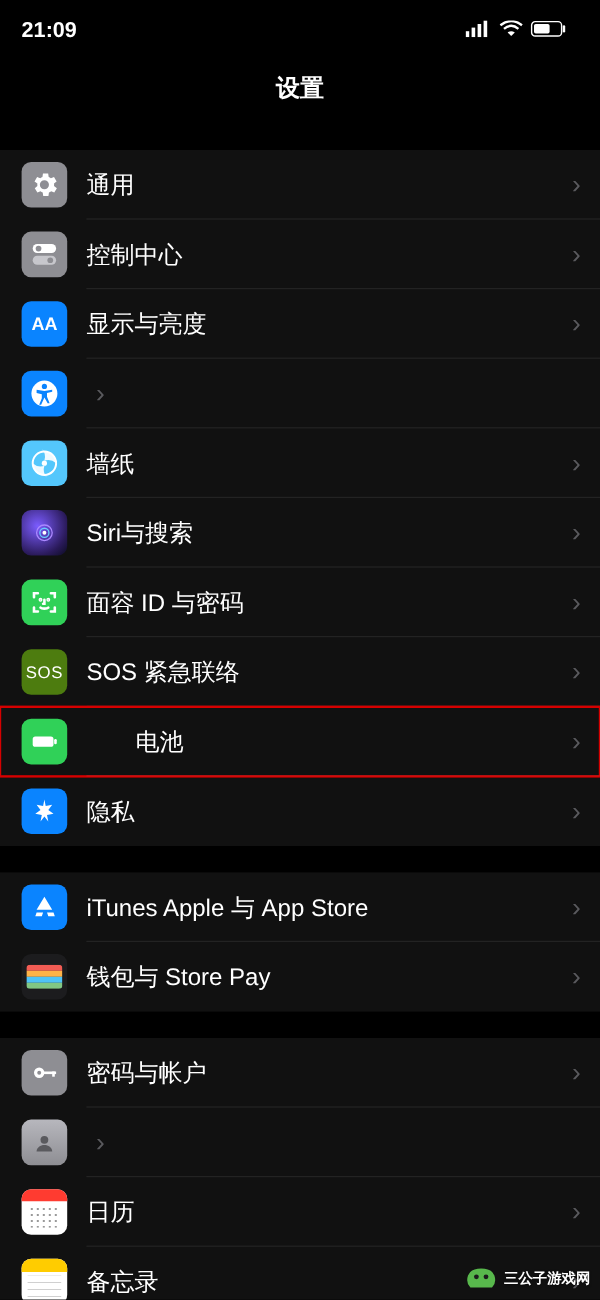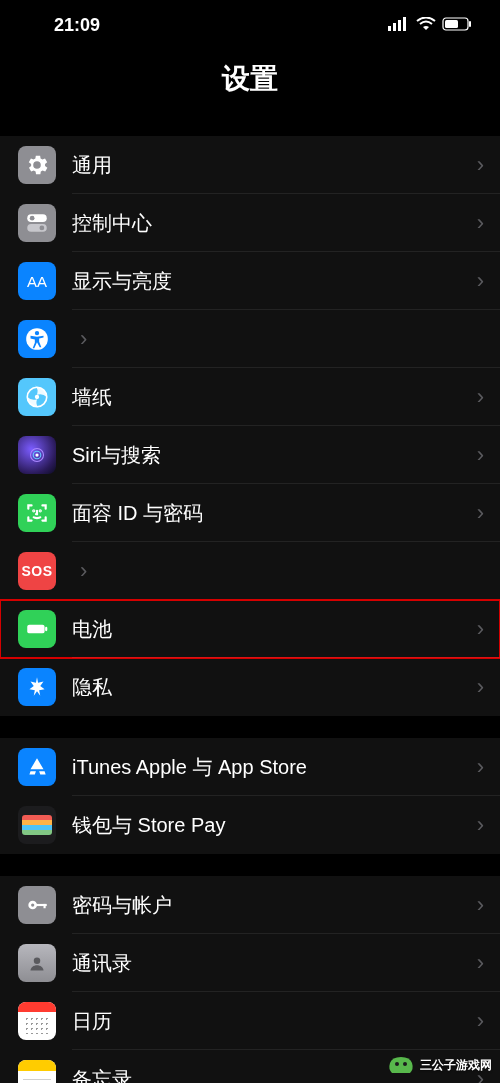--- a/index.html
+++ b/index.html
@@ -15,33 +15,33 @@
       font-family: -apple-system, "SF Pro Text", "Helvetica Neue", Arial, sans-serif;
       color: #fff;
       overflow: hidden;
       position: relative;
     }
     .status-bar {
       height: 50px;
       display: flex;
       justify-content: space-between;
       align-items: center;
-      padding: 0 28px 0 54px;
+      padding: 0 28px 0 18px;
       font-size: 18px;
       font-weight: 600;
     }
     .status-right {
       display: flex;
       align-items: center;
       gap: 6px;
     }
     .header {
       text-align: center;
       padding: 10px 0 16px;
-      font-size: 28px;
+      font-size: 20px;
       font-weight: 600;
     }
     .section {
       background: #111;
       margin-top: 22px;
     }
     .section:first-of-type {
       margin-top: 6px;
     }
     .row {
@@ -58,20 +58,21 @@
       right: 0;
       bottom: 0;
       height: 1px;
       background: rgba(255,255,255,0.08);
     }
     .row:last-child::after { display: none; }
     .row.highlight {
       outline: 2px solid #d60000;
       outline-offset: -1px;
       z-index: 2;
+      gap: 41px;
     }
     .icon {
       width: 38px;
       height: 38px;
       border-radius: 8px;
       flex: 0 0 38px;
       display: flex;
       align-items: center;
       justify-content: center;
       margin-right: 16px;
@@ -90,21 +91,21 @@
     .icon svg { width: 26px; height: 26px; }
     .icon-general { background: #8e8e93; }
     .icon-control { background: #8e8e93; }
     .icon-display { background: #0a84ff; }
     .icon-accessibility { background: #0a84ff; }
     .icon-wallpaper { background: #54c7fc; }
     .icon-siri {
       background: radial-gradient(circle at 35% 35%, #7b5cff, #2a1a5a 70%, #0b0b20);
     }
     .icon-faceid { background: #30d158; }
-    .icon-sos { background: #ef4444; color:#fff; font-weight:700; font-size:14px; letter-spacing:0.5px;}
+    .icon-sos { background: #4d7c0f; color:#fff; font-weight:400; font-size:14px; letter-spacing:0.5px;}
     .icon-battery { background: #30d158; }
     .icon-privacy { background: #0a84ff; }
     .icon-appstore { background: #0a84ff; }
     .icon-wallet { background: #1c1c1e; }
     .icon-passwords { background: #8e8e93; }
     .icon-contacts { background: linear-gradient(#b7b7bd,#8e8e93); }
     .icon-calendar { background: #fff; position:relative; }
     .icon-notes { background: #fff; }
     .calendar-top {
       position:absolute; top:0; left:0; right:0; height:10px;
@@ -197,21 +198,21 @@
         <circle cx="7.5" cy="7.5" r="2.2" fill="#8e8e93"></circle>
         <rect x="3" y="13" width="18" height="7" rx="3.5" fill="#c7c7cc"></rect>
         <circle cx="16.5" cy="16.5" r="2.2" fill="#8e8e93"></circle>
       </svg>
     </div>
     <span class="label">控制中心</span>
     <span class="chevron">›</span>
   </div>
 
   <div class="row">
-    <div class="icon icon-display" style="color:#fff;font-weight:400;font-size:15px;">
+    <div class="icon icon-display" style="color:#fff;font-weight:700;font-size:15px;">
       <span>AA</span>
     </div>
     <span class="label">显示与亮度</span>
     <span class="chevron">›</span>
   </div>
 
   <div class="row">
     <div class="icon icon-accessibility">
       <svg viewBox="0 0 24 24">
           <circle cx="12" cy="12" r="10" fill="#fff"></circle>
@@ -256,20 +257,21 @@
       </svg>
     </div>
     <span class="label">面容 ID 与密码</span>
     <span class="chevron">›</span>
   </div>
 
   <div class="row">
     <div class="icon icon-sos">
       <span>SOS</span>
     </div>
+    <span class="label">SOS 紧急联络</span>
     <span class="chevron">›</span>
   </div>
 
   <div class="row highlight">
     <div class="icon icon-battery">
       <svg viewBox="0 0 24 24">
           <rect x="3" y="8" width="16" height="8" rx="2" fill="#fff"></rect>
           <rect x="19.5" y="10" width="2" height="4" rx="1" fill="#fff"></rect>
         </svg>
     </div>
@@ -331,21 +333,20 @@
     <span class="chevron">›</span>
   </div>
 
   <div class="row">
     <div class="icon icon-contacts">
       <svg viewBox="0 0 24 24">
           <circle cx="12" cy="10" r="3" fill="#5a5a5e"></circle>
           <path d="M6 19c0-3 3-5 6-5s6 2 6 5Z" fill="#5a5a5e"></path>
         </svg>
     </div>
-    <span class="label">通讯录</span>
     <span class="chevron">›</span>
   </div>
 
   <div class="row">
     <div class="icon icon-calendar">
       <div class="calendar-top"></div>
       <div class="calendar-dots"></div>
     </div>
     <span class="label">日历</span>
     <span class="chevron">›</span>

